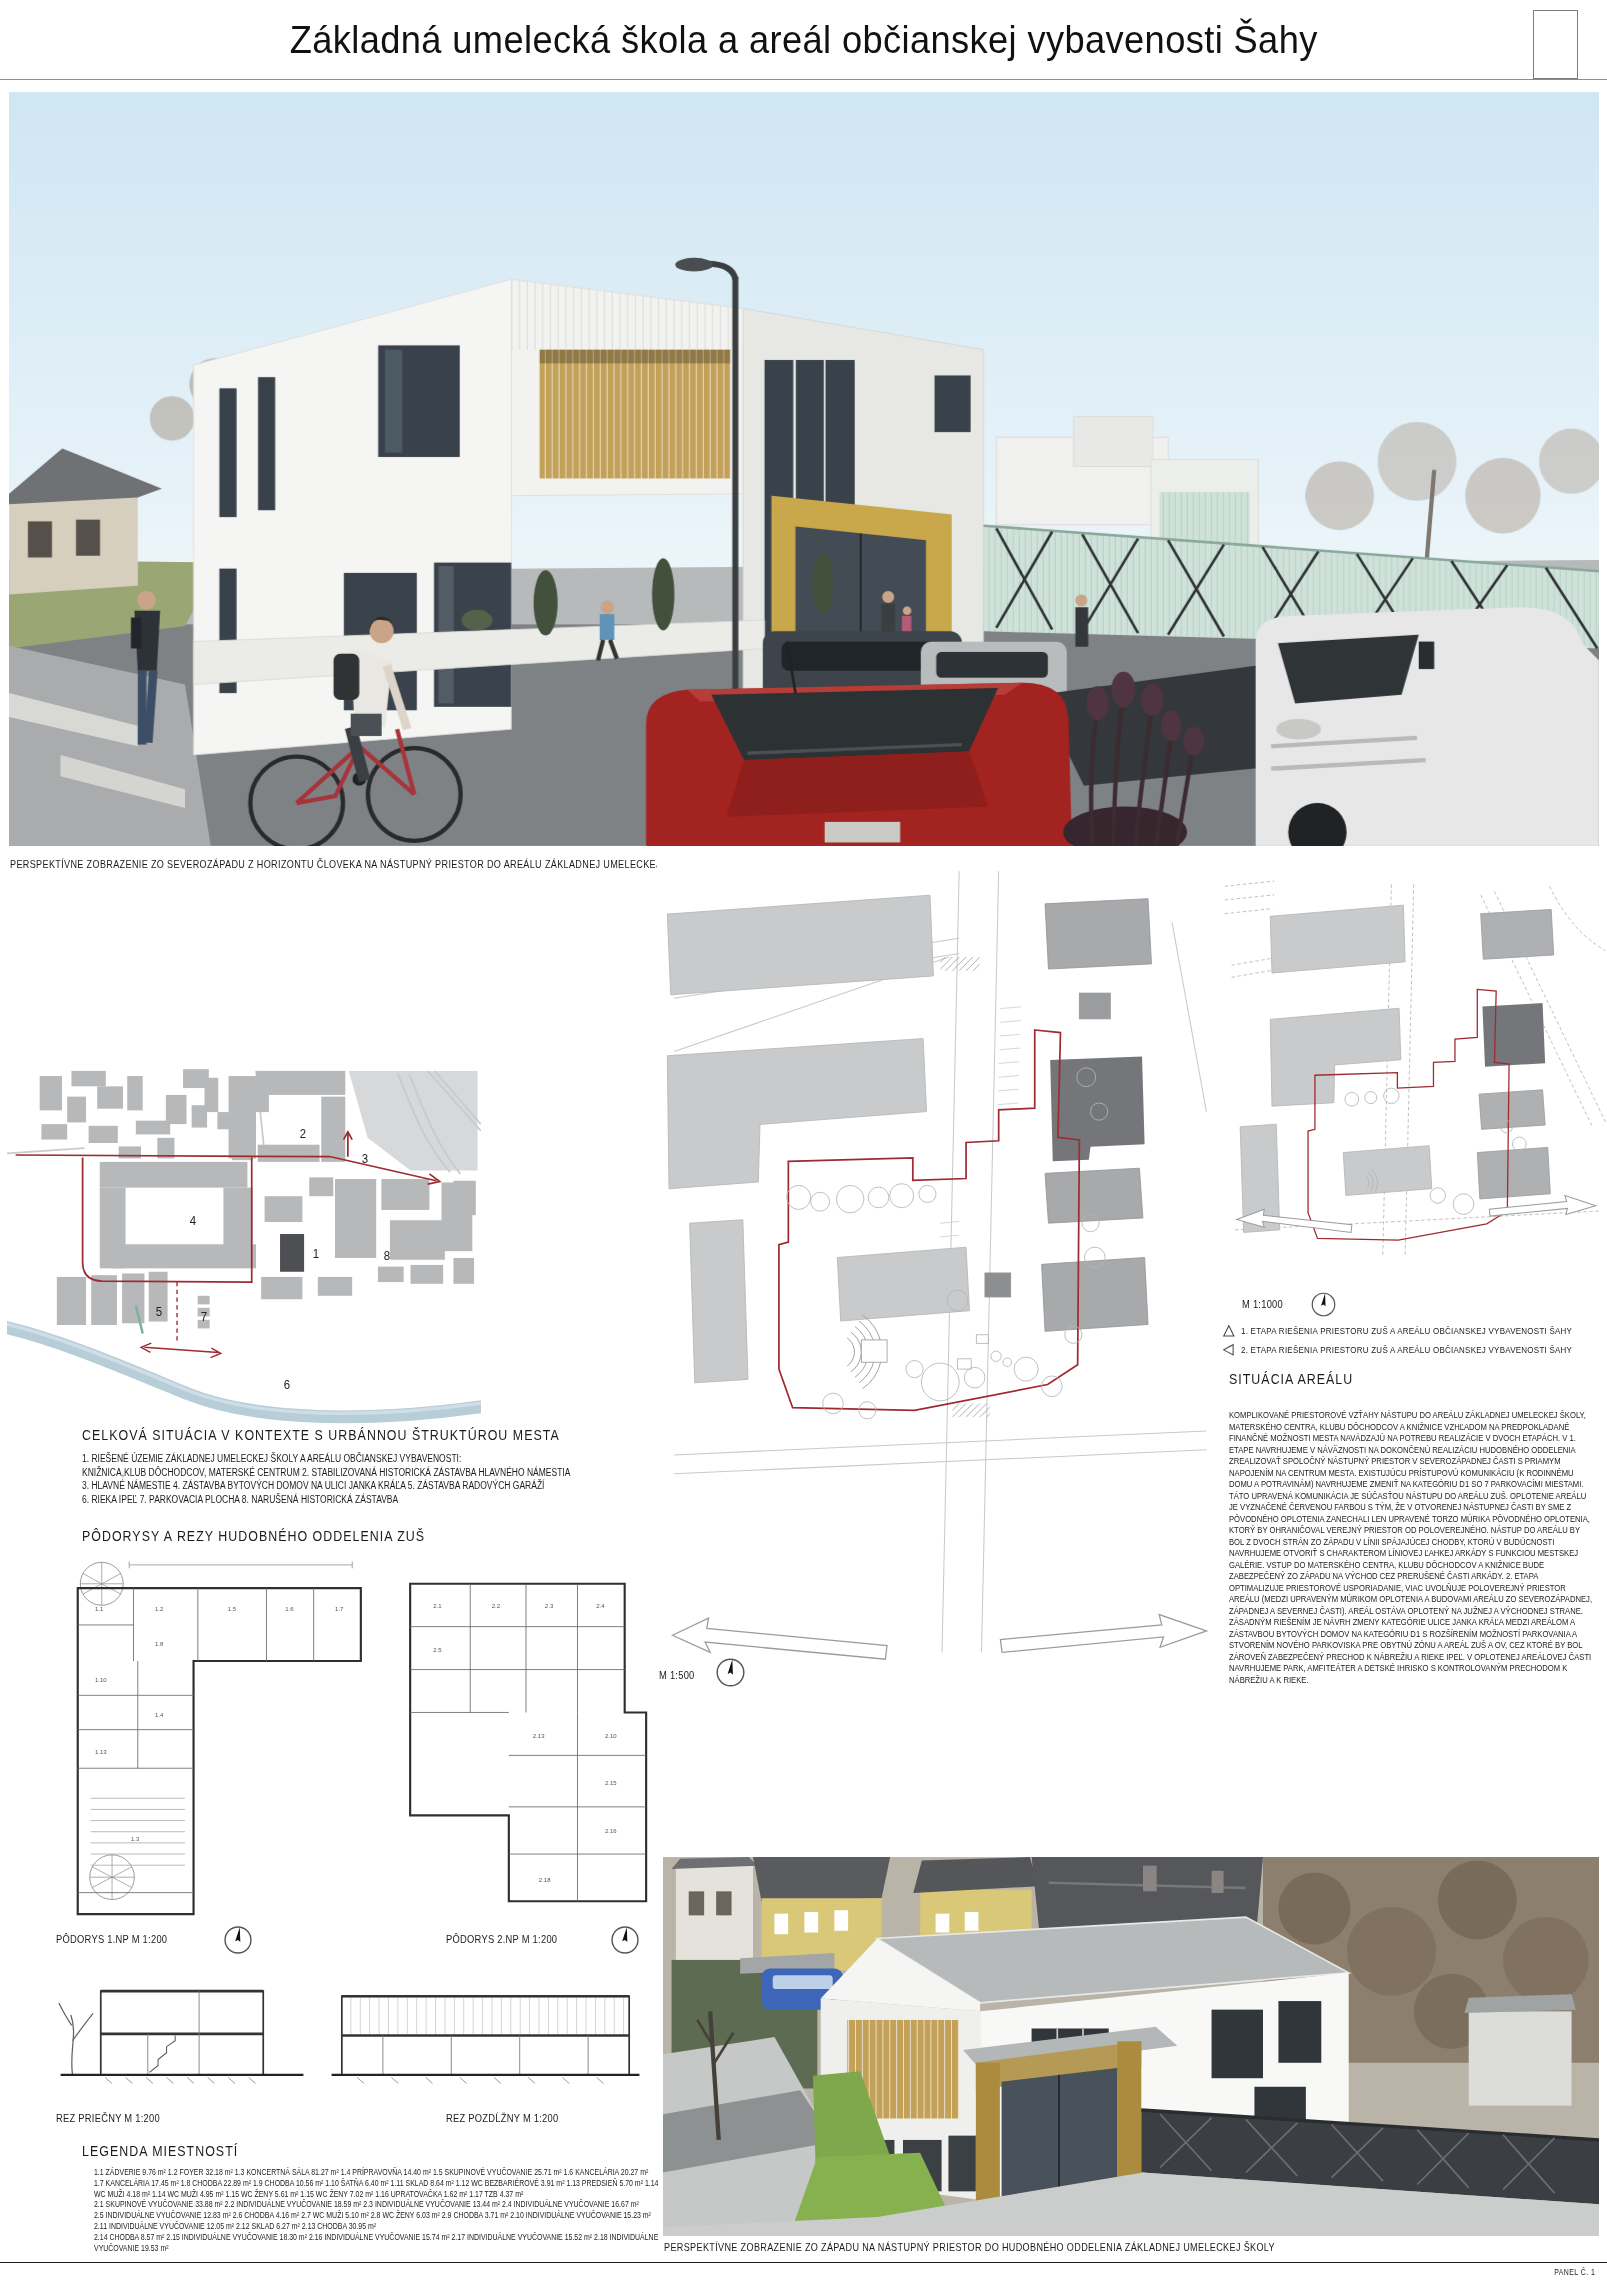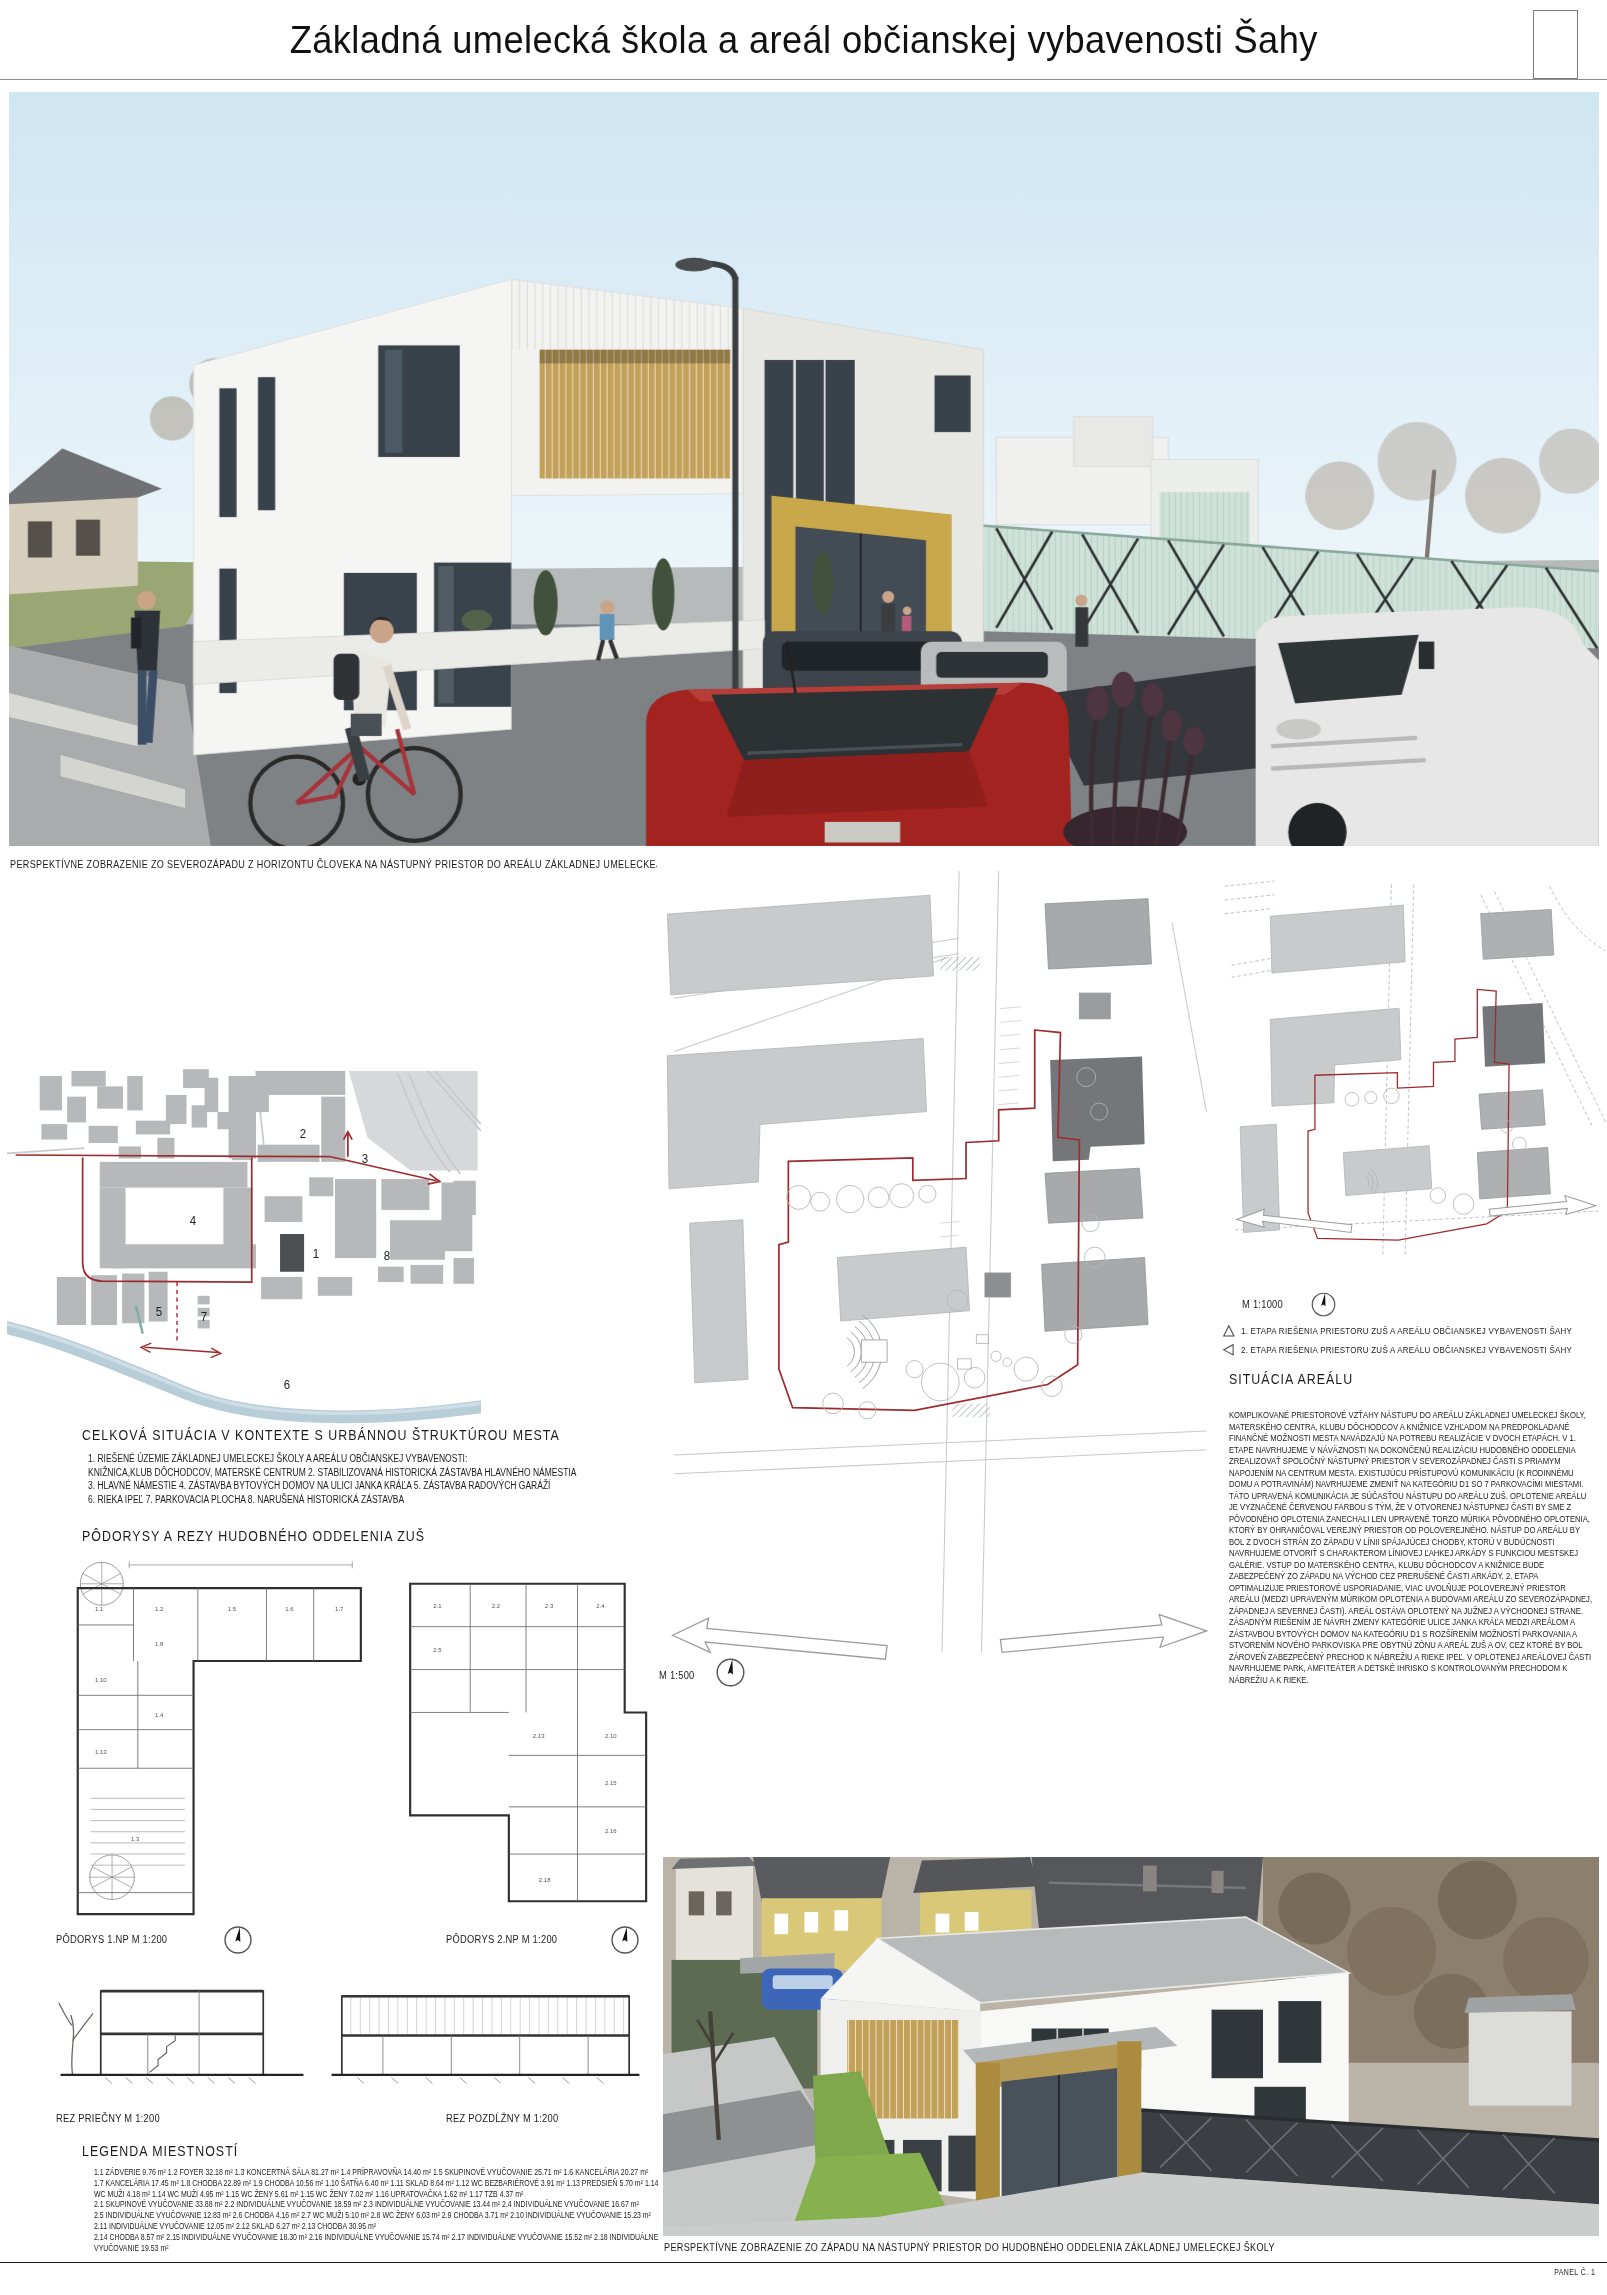--- a/index.html
+++ b/index.html
@@ -331,21 +331,21 @@
     <span class="abs map-num" style="left:358px;top:106px">3</span>
     <span class="abs map-num" style="left:186px;top:168px">4</span>
     <span class="abs map-num" style="left:309px;top:201px">1</span>
     <span class="abs map-num" style="left:380px;top:203px">8</span>
     <span class="abs map-num" style="left:152px;top:259px">5</span>
     <span class="abs map-num" style="left:197px;top:264px">7</span>
     <span class="abs map-num" style="left:280px;top:332px">6</span>
   </div>
 
   <div class="abs tech h1" style="left:82px;top:1427px">CELKOVÁ SITUÁCIA V KONTEXTE S URBÁNNOU ŠTRUKTÚROU MESTA</div>
-  <div class="abs" style="left:88px;top:1452px">
+  <div class="abs" style="left:82px;top:1452px">
     <div class="tech small">1. RIEŠENÉ ÚZEMIE ZÁKLADNEJ UMELECKEJ ŠKOLY A AREÁLU OBČIANSKEJ VYBAVENOSTI:</div>
     <div class="tech small">KNIŽNICA,KLUB DÔCHODCOV, MATERSKÉ CENTRUM 2. STABILIZOVANÁ HISTORICKÁ ZÁSTAVBA HLAVNÉHO NÁMESTIA</div>
     <div class="tech small">3. HLAVNÉ NÁMESTIE 4. ZÁSTAVBA BYTOVÝCH DOMOV NA ULICI JANKA KRÁĽA 5. ZÁSTAVBA RADOVÝCH GARÁŽÍ</div>
     <div class="tech small">6. RIEKA IPEĽ 7. PARKOVACIA PLOCHA 8. NARUŠENÁ HISTORICKÁ ZÁSTAVBA</div>
   </div>
 
   <div class="abs tech h1" style="left:82px;top:1528px">PÔDORYSY  A REZY HUDOBNÉHO ODDELENIA ZUŠ</div>
 
   <svg class="abs" style="left:52px;top:1558px" width="326" height="369" viewBox="0 0 380 430">
     <line x1="90" y1="8" x2="350" y2="8" stroke="#999" stroke-width="1"></line>

